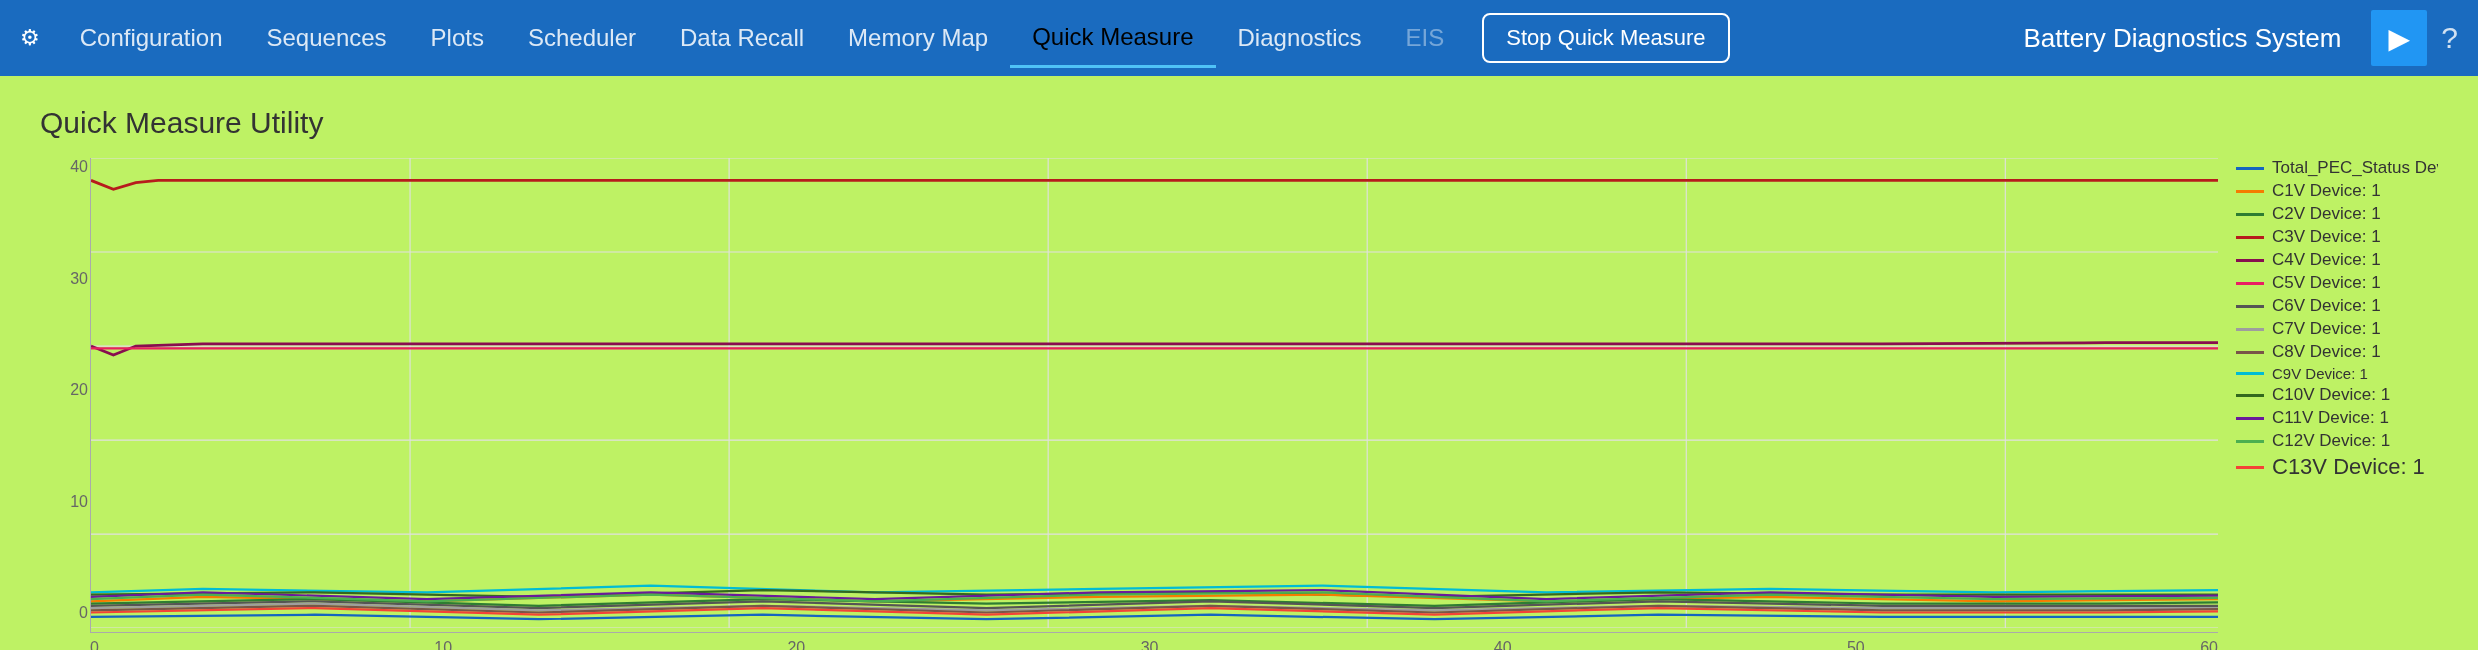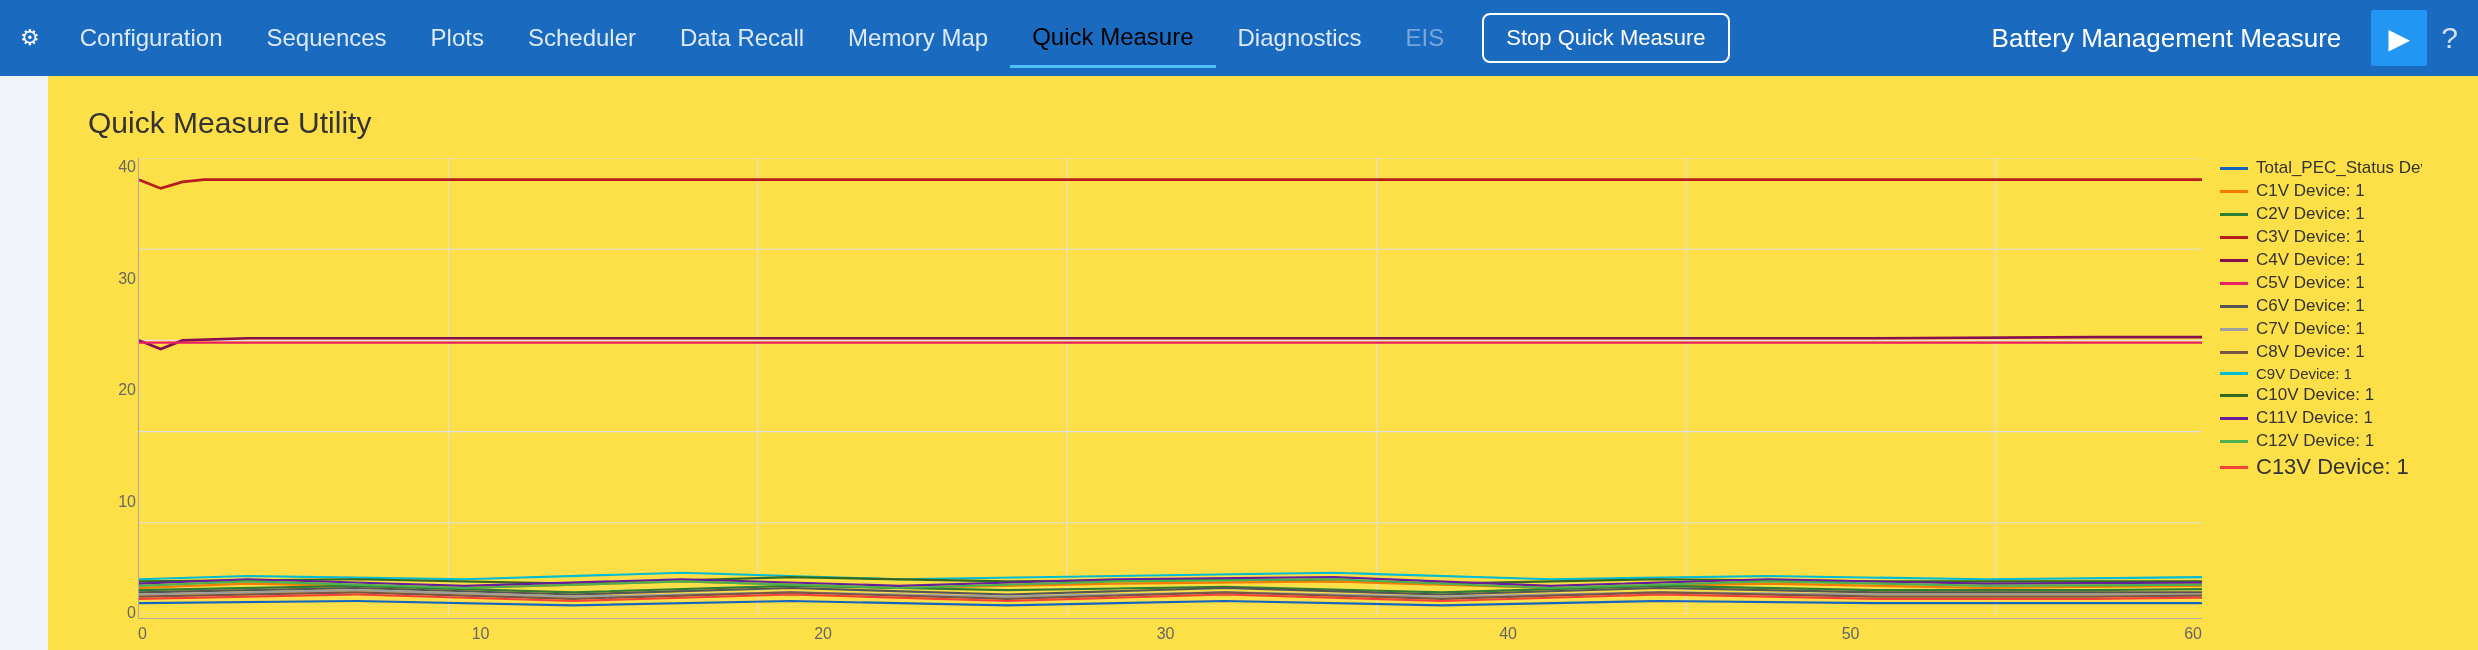--- a/index.html
+++ b/index.html
@@ -69,25 +69,24 @@
       border-radius: 2px;
     }
     .nav-help {
       color: rgba(255,255,255,0.8);
       font-size: 30px;
       cursor: pointer;
     }
 
     
     .page-content {
-      background: #fde047;
-      padding: 30px 56px 20px 40px;
+      background: #bef264;
+      padding: 30px 40px 20px 40px;
       height: calc(650px - 76px);
       overflow: hidden;
-      margin-left: 48px;
     }
     .page-title {
       font-size: 30px;
       color: #333;
       margin-bottom: 18px;
       font-weight: 400;
     }
 
     
     .chart-container {
@@ -166,21 +165,21 @@
   <a class="nav-link">Sequences</a>
   <a class="nav-link">Plots</a>
   <a class="nav-link">Scheduler</a>
   <a class="nav-link">Data Recall</a>
   <a class="nav-link">Memory Map</a>
   <a class="nav-link active">Quick Measure</a>
   <a class="nav-link">Diagnostics</a>
   <a class="nav-link eis">EIS</a>
   <button class="stop-btn">Stop Quick Measure</button>
   <div class="nav-spacer"></div>
-  <span class="nav-title">Battery Management Measure</span>
+  <span class="nav-title">Battery Diagnostics System</span>
   <button class="nav-play">▶</button>
   <span class="nav-help">?</span>
 </nav>
 
 <div class="page-content">
   <div class="page-title">Quick Measure Utility</div>
 
   <div class="chart-container">
     <div class="chart-wrapper">
       <div class="y-axis">

